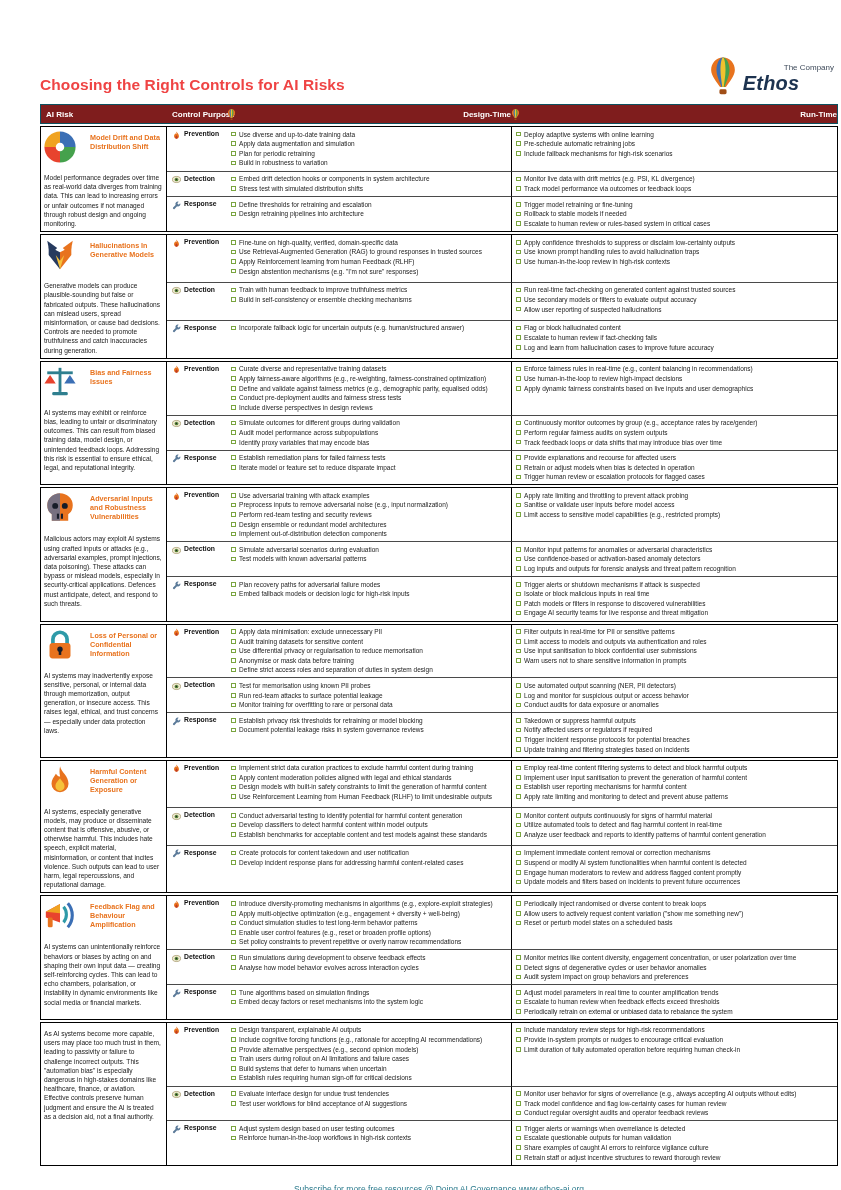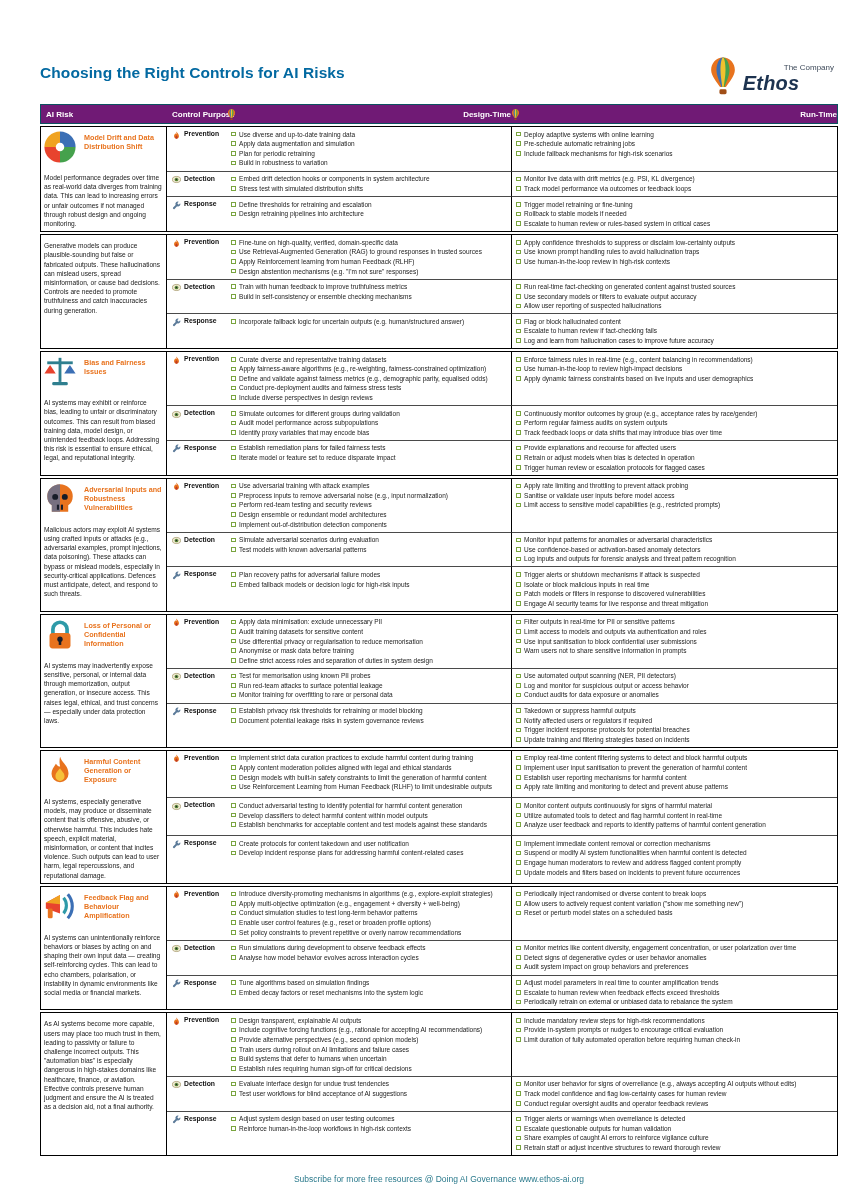--- a/index.html
+++ b/index.html
@@ -4,42 +4,42 @@
 <style>
   * { box-sizing: border-box; }
   html,body { margin:0; padding:0; }
   body {
     width:841px; height:1190px; background:#ffffff; overflow:hidden;
     font-family:"Liberation Sans", sans-serif; color:#1a1a1a; position:relative;
   }
   .page { padding:0 0 0 40px; width:838px; }
   
   .top { display:flex; justify-content:space-between; align-items:flex-start; padding-top:56px; height:104px; }
-  .page-title { font-size:15.5px; font-weight:bold; color:#0369a1; letter-spacing:.1px; margin-top:8px; }
+  .page-title { font-size:15.5px; font-weight:bold; color:#ef4444; letter-spacing:.1px; margin-top:20px; }
   .logo { display:flex; align-items:center; gap:5px; margin-right:4px; }
   .logo svg { width:30px; height:40px; }
   .logo-text { line-height:1; }
   .logo-company { font-size:8px; color:#3e4a5a; display:block; margin-bottom:1px;margin-left:41px; }
   .logo-name { font-size:20px; font-weight:bold; color:#1d3350; display:block; letter-spacing:.2px;font-style:italic; }
   
   .table { width:798px; }
   .thead {
     display:grid; grid-template-columns:126px 60px 284px 1fr;
-    background:#701a75; color:#fff; height:20px; align-items:center;
+    background:#7f1d1d; color:#fff; height:20px; align-items:center;
     font-size:8px; font-weight:bold; border:1px solid #0d5260; margin-bottom:2px;
   }
   .th { padding-left:5px; white-space:nowrap; }
   .th-center { display:flex; align-items:center; justify-content:space-between; gap:4px; padding-left:0; }
   .th-center .icon svg { width:9px; height:13px; display:block; }
   .risk-row {
     display:grid; grid-template-columns:126px 60px 284px 1fr;
     border:1.6px solid #000; margin-top:2px; background:#fff;
   }
   .risk-cell { grid-column:1; grid-row:1 / span 3; border-right:1.6px solid #000; padding:3px 3px 3px 2px; }
-  .risk-head { display:flex; align-items:flex-start; gap:7px; min-height:40px; }
+  .risk-head { display:flex; align-items:flex-start; gap:13px; min-height:40px; }
   .risk-icon svg { width:34px; height:34px; display:block; }
   .risk-title { color:#e8731e; font-weight:bold; font-size:7.2px; line-height:9px; padding-top:3px; }
   .risk-desc { font-size:6.6px; line-height:9.2px; color:#1a1a1a; margin:3px 1px 0 1px; }
   .purpose-cell { grid-column:2; padding:3px 1px 2px 5px; display:flex; gap:3px; align-items:flex-start;
                   font-size:6.8px; font-weight:bold; color:#111; }
   .purpose-cell .icon svg { width:9px; height:9px; display:block; margin-top:.5px; }
   .design-cell { grid-column:3; padding:2.5px 4px; }
   .run-cell { grid-column:4; border-left:1.4px solid #000; padding:2.5px 4px; }
   .sep { border-bottom:1px solid #4a4a4a; }
   ul.bullets { list-style:none; margin:0; padding:0; }
@@ -225,20 +225,32 @@
               </li>
               <li>
                 <span class="box"></span>
                 <span>Escalate to human review or rules-based system in critical cases</span>
               </li>
             </ul>
           </div>
         </div>
         <div class="risk-row">
           <div class="risk-cell">
+            <div class="risk-head">
+              <span class="risk-icon">
+                <svg viewBox="0 0 24 24">
+                  <polygon points="3,2 10,7 5,12" fill="#263a5e"></polygon>
+                  <polygon points="21,2 14,7 19,12" fill="#e8731e"></polygon>
+                  <polygon points="4,6 12,10 12,22 4,12" fill="#263a5e"></polygon>
+                  <polygon points="20,6 12,10 12,22 20,12" fill="#e8731e"></polygon>
+                  <polygon points="9,12 12,16 15,12 12,22" fill="#f6c23a"></polygon>
+                </svg>
+              </span>
+              <span class="risk-title">Hallucinations In Generative Models</span>
+            </div>
             <p class="risk-desc">Generative models can produce plausible-sounding but false or fabricated outputs. These hallucinations can mislead users, spread misinformation, or cause bad decisions. Controls are needed to promote truthfulness and catch inaccuracies during generation.</p>
           </div>
           <div class="purpose-cell sep">
             <span class="icon">
               <svg viewBox="0 0 12 13">
                 <path d="M6 .8c.6 2.2 3.6 3.3 3.6 6.7A3.6 3.6 0 0 1 2.4 7.5c0-1.8 1-2.8 1.9-4.3.6 1 1.2 1.3 1.8 1.3C5.7 3.2 5.6 2 6 .8z" fill="#e8731e"></path>
                 <path d="M6 6c.7 1.3 1.8 1.9 1.8 3.3a1.8 1.8 0 0 1-3.6 0C4.2 7.9 5.1 7.2 6 6z" fill="#c23b20"></path>
               </svg>
             </span>
             <span>Prevention</span>

